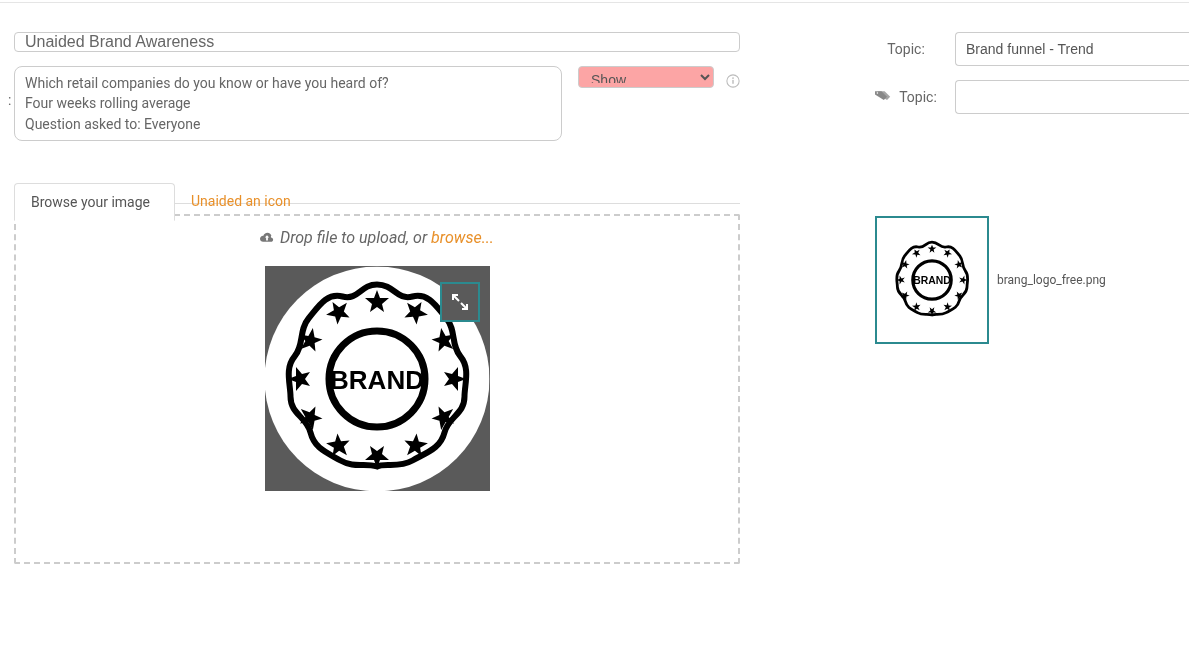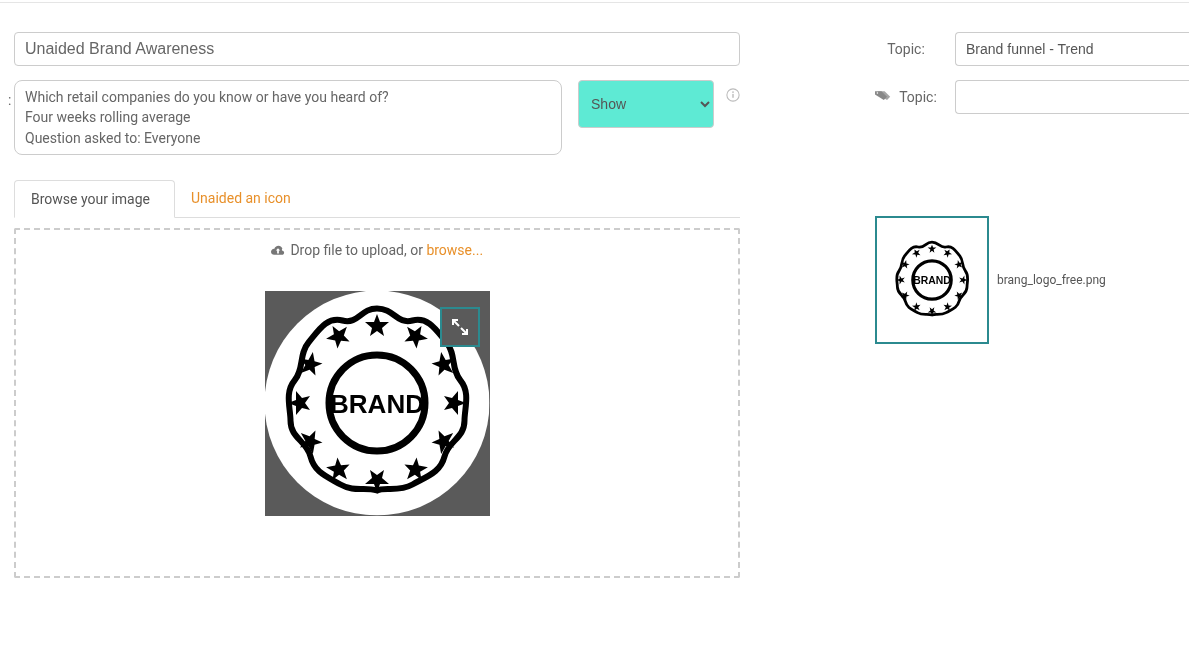--- a/index.html
+++ b/index.html
@@ -36,67 +36,67 @@
   top: 32px;
   width: 350px;
 }
 .row {
   display: flex;
   align-items: flex-start;
   margin-bottom: 14px;
 }
 .title-input {
   width: 726px;
-  height: 34px;
+  height: 20px;
   padding: 6px 10px;
   border: 1px solid #ccc;
   border-radius: 4px;
   font-size: 16px;
   color: #666;
 }
 .desc-input {
   width: 566px;
   min-height: 70px;
   padding: 6px 10px;
   border: 1px solid #ccc;
   border-radius: 8px;
   font-size: 14px;
   color: #666;
   line-height: 1.45;
   resize: none;
   white-space: pre-wrap;
 }
 .select-show {
   width: 140px;
-  height: 48px;
+  height: 22px;
   margin-left: 16px;
   padding: 4px 8px;
   border: 1px solid #ccc;
   border-radius: 4px;
   font-size: 14px;
   color: #555;
-  background: #5eead4;
+  background: #fca5a5;
 }
 .info-icon {
   margin-left: 12px;
   margin-top: 8px;
   color: #bbb;
   font-size: 14px;
 }
 .tabs {
   display: flex;
   margin-top: 24px;
   border-bottom: 1px solid #ddd;
 }
 .tab {
   padding: 10px 24px 10px 16px;
   font-size: 14px;
   cursor: pointer;
   position: relative;
-  top: 1px;
+  top: 18px;
 }
 .tab.active {
   border: 1px solid #ddd;
   border-bottom: 1px solid #fff;
   border-radius: 4px 4px 0 0;
   color: #555;
   background: #fff;
 }
 .tab.inactive {
   color: #e8902a;
@@ -104,22 +104,23 @@
 .dropzone {
   margin-top: 10px;
   border: 2px dashed #ccc;
   border-radius: 2px;
   padding: 12px;
   min-height: 350px;
   text-align: center;
 }
 .drop-instruction {
   color: #666;
-  font-size: 14px;
-  margin-bottom: 31px;
+  font-size: 16px;
+  margin-bottom: 18px;
+  font-style: italic;
 }
 .drop-instruction .browse-link {
   color: #e8902a;
   cursor: pointer;
 }
 .upload-icon {
   display: inline-block;
   vertical-align: middle;
   margin-right: 2px;
 }

